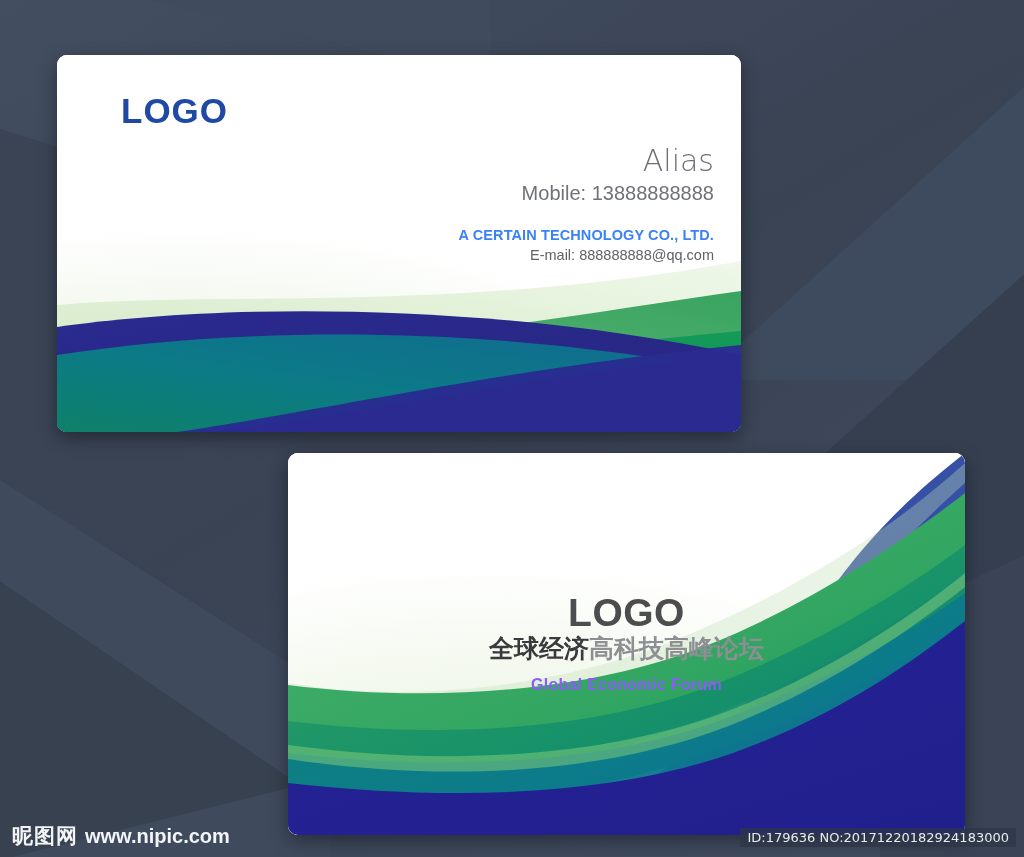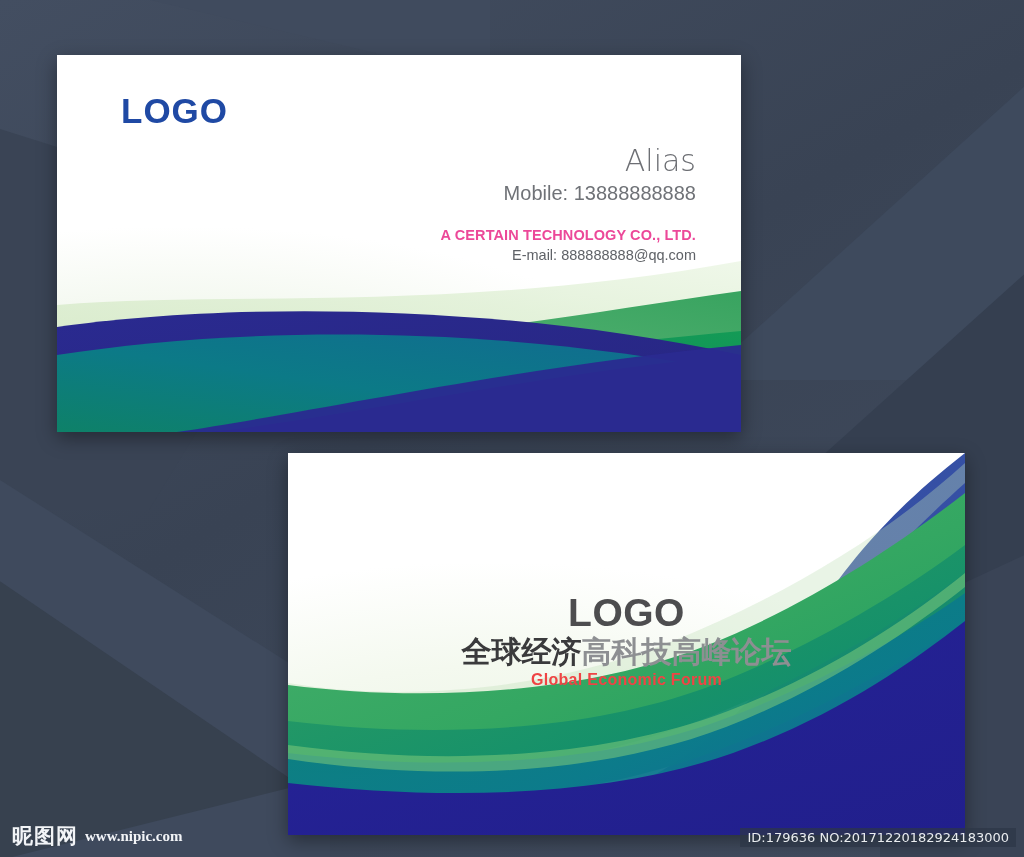--- a/index.html
+++ b/index.html
@@ -25,62 +25,62 @@
       clip-path:polygon(0 0,100% 55%,100% 100%,0 100%);}
   .fE{left:0px;top:520px;width:300px;height:340px;background:#37414f;
       clip-path:polygon(0 18%,100% 78%,0 100%);}
   .fF{left:880px;top:520px;width:220px;height:340px;background:#3a4456;
       clip-path:polygon(0 30%,100% 0,100% 100%,0 100%);}
   .fG{left:150px;top:0px;width:340px;height:200px;background:#404b5e;
       clip-path:polygon(0 0,100% 0,100% 40%);}
 
   
   .card{position:absolute;background:#fff;overflow:hidden;
-        box-shadow:0 6px 18px rgba(0,0,0,.38);}
+        box-shadow:0 6px 18px rgba(0,0,0,.38);border-radius:10px;}
 
   
   #card-front{left:57px;top:55px;width:684px;height:377px;}
   #card-front .paper{position:absolute;inset:0;
      background:
        radial-gradient(120% 80% at 18% 95%, #e7f2e0 0%, #f3f8ef 34%, #ffffff 62%),
        linear-gradient(180deg,#ffffff 0%,#ffffff 55%,#f4f9f0 100%);}
 
   .wave{position:absolute;left:0;top:0;width:100%;height:100%;}
 
   .logo-front{position:absolute;left:64px;top:36px;
      font-size:35px;font-weight:bold;letter-spacing:1px;color:#1f49a4;}
 
-  .contact{position:absolute;right:45px;top:90px;text-align:right;}
+  .contact{position:absolute;right:27px;top:90px;text-align:right;}
   .contact .name{font-size:30px;color:#6d6f74;line-height:1.05;
      font-family:"DejaVu Sans",sans-serif;font-weight:300;}
   .contact .mobile{font-size:20px;color:#6f7277;margin-top:5px;}
-  .contact .company{font-size:14.5px;font-weight:bold;color:#ec4899;margin-top:22px;letter-spacing:.1px;}
+  .contact .company{font-size:14.5px;font-weight:bold;color:#3b82f6;margin-top:22px;letter-spacing:.1px;}
   .contact .addr,.contact .tel,.contact .mail{font-size:14.5px;color:#5f6267;margin-top:4px;}
 
   
   #card-back{left:288px;top:453px;width:677px;height:382px;}
   #card-back .paper{position:absolute;inset:0;
      background:
        radial-gradient(110% 85% at 30% 88%, #eaf3e3 0%, #f4f9ef 38%, #ffffff 70%),
        linear-gradient(180deg,#ffffff 0%,#fbfdf9 60%,#eef6e7 100%);}
 
   .back-text{position:absolute;left:0;right:0;top:140px;text-align:center;}
   .back-text .logo-back{font-size:39px;font-weight:bold;color:#4d4d4f;letter-spacing:.5px;line-height:1;}
-  .back-text .cn{font-size:30px;font-weight:bold;line-height:1.15;margin-top:3px;
+  .back-text .cn{font-size:25px;font-weight:bold;line-height:1.15;margin-top:3px;
      font-family:"DejaVu Sans","Liberation Sans",sans-serif;}
   .back-text .cn .cn-a{color:#3a3a3c;}
   .back-text .cn .cn-b{color:#8d8f92;}
-  .back-text .en{font-size:16px;font-weight:bold;color:#ef4444;letter-spacing:.3px;margin-top:1px;}
+  .back-text .en{font-size:16px;font-weight:bold;color:#8b5cf6;letter-spacing:.3px;margin-top:12px;}
 
   
   #watermark-left{position:absolute;left:12px;top:822px;display:flex;align-items:center;gap:7px;}
   #watermark-left .wm-cn{font-size:21px;font-weight:bold;color:#f2f4f7;
      font-family:"DejaVu Sans",sans-serif;letter-spacing:1px;}
-  #watermark-left .wm-url{font-size:15px;color:#f2f4f7;font-weight:bold;
-     font-family:Liberation Serif, serif;}
+  #watermark-left .wm-url{font-size:20px;color:#f2f4f7;font-weight:bold;
+     font-family:Liberation Sans, sans-serif;}
   #watermark-id{position:absolute;right:8px;top:828px;
      font-size:13px;color:#e9ecef;background:rgba(44,54,70,.72);
      padding:2px 7px;font-family:"DejaVu Sans",sans-serif;}
 </style>
 </head>
 <body>
 
 <div id="backdrop">
   <div class="facet f1"></div>
   <div class="facet fG"></div>

